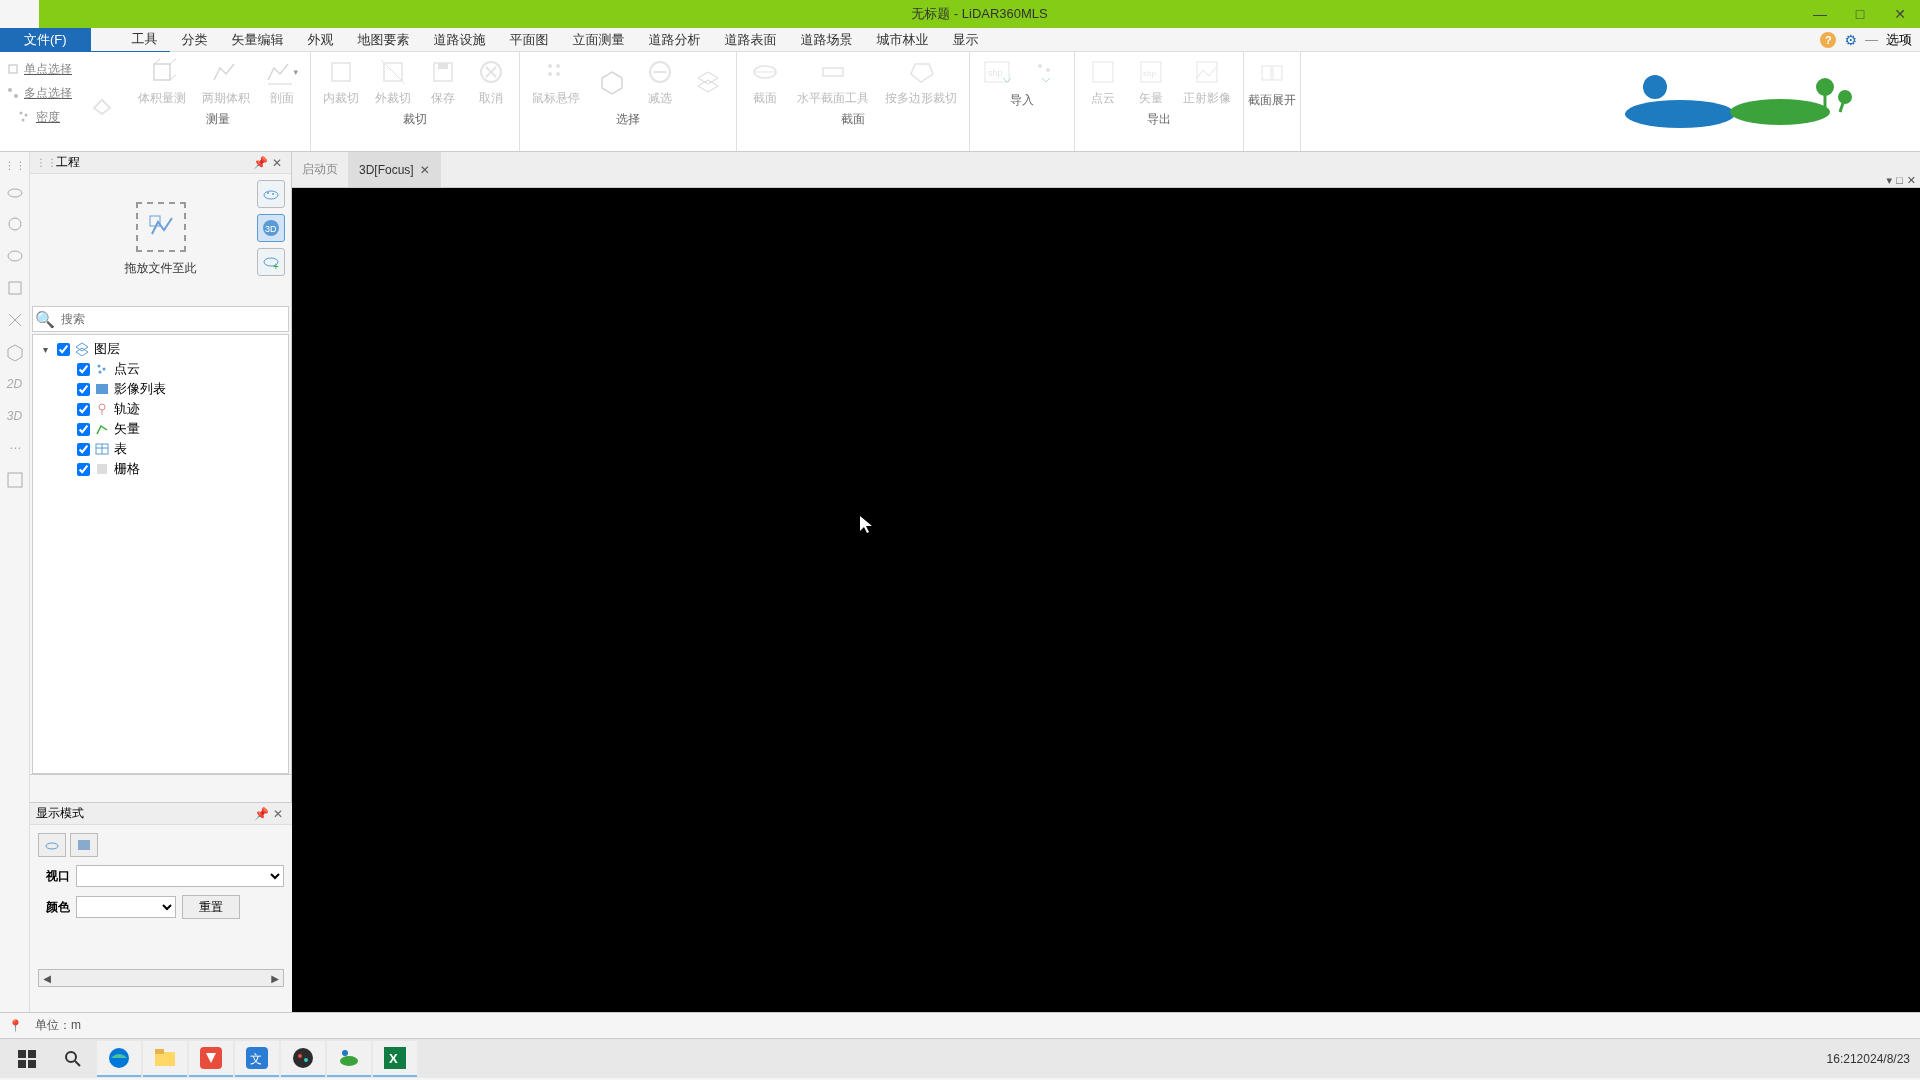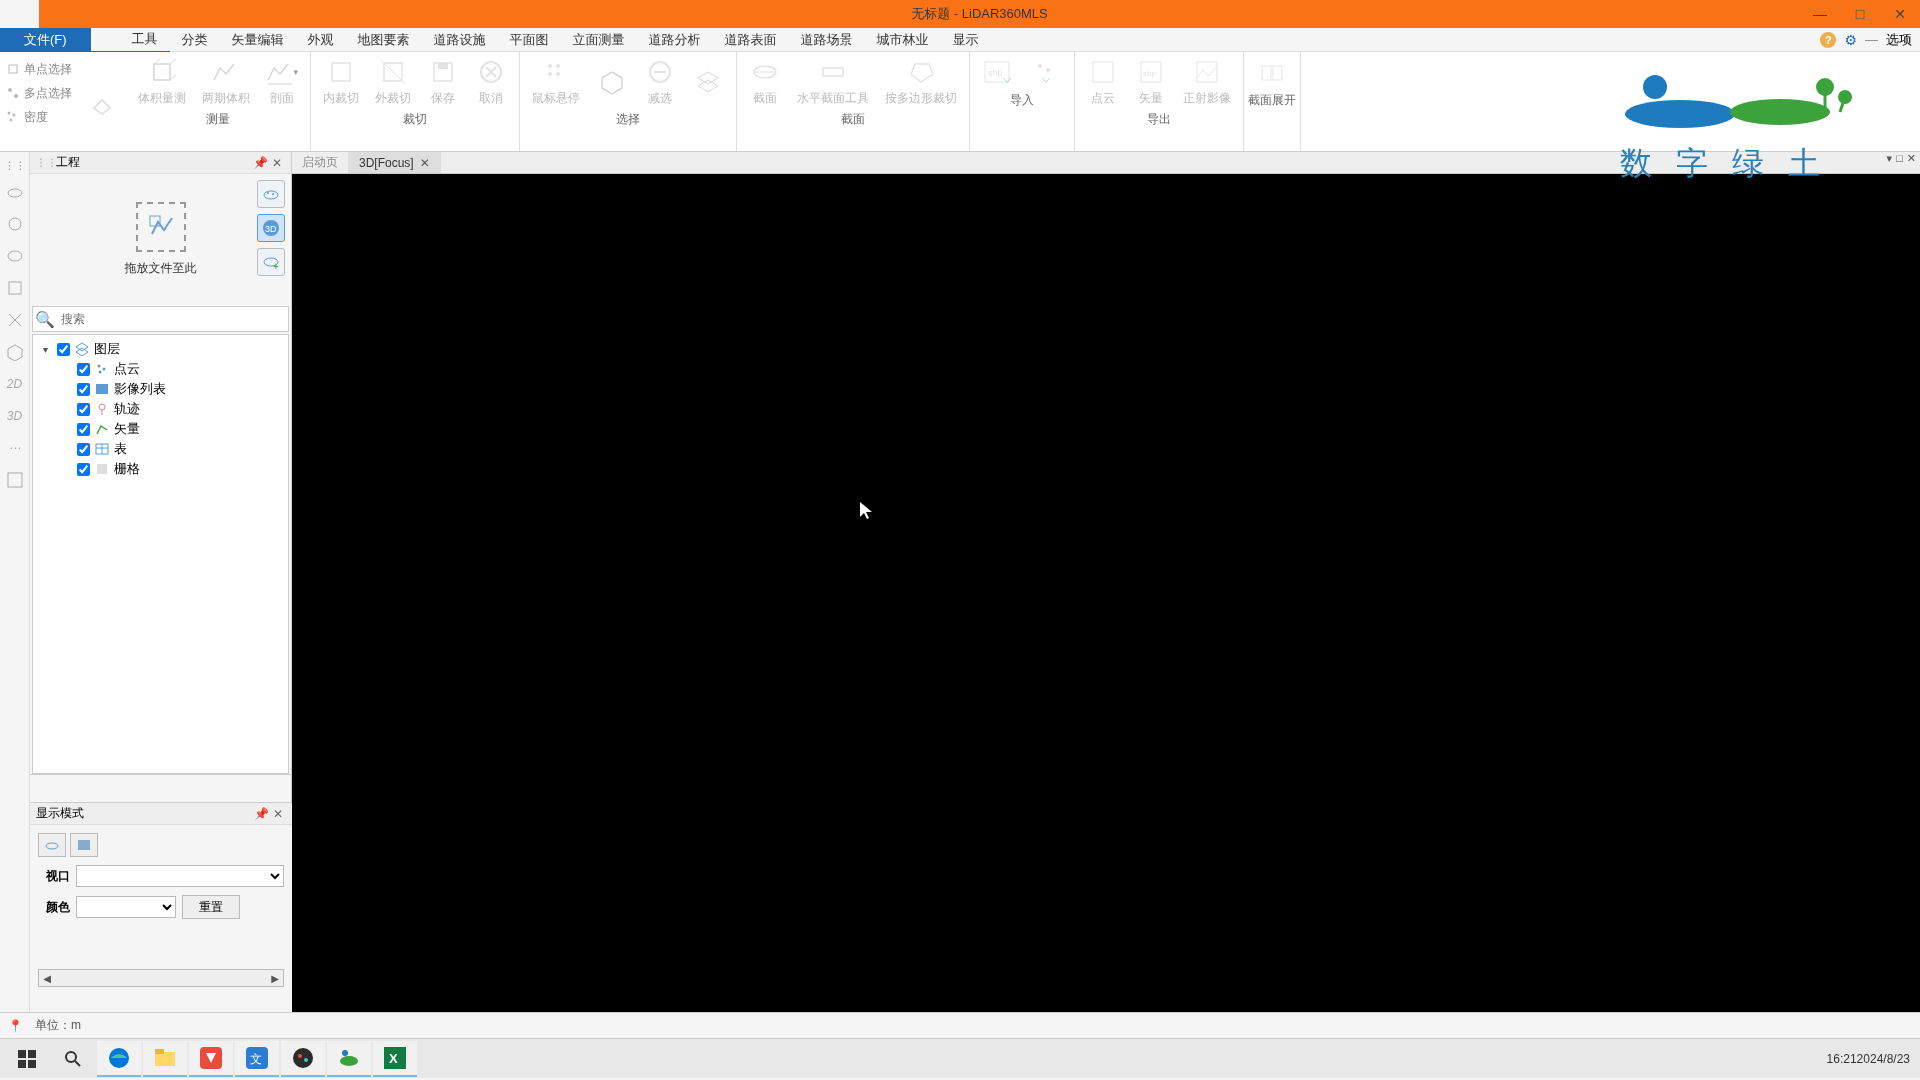--- a/index.html
+++ b/index.html
@@ -1,35 +1,35 @@
 <!DOCTYPE html>
 <html><head>
 <meta charset="utf-8">
 <style>
 * { margin: 0; padding: 0; box-sizing: border-box; font-family: "Microsoft YaHei", sans-serif; }
 body { width: 1920px; height: 1080px; overflow: hidden; background: #f5f5f5; position: relative; }
 
 
-.titlebar { height: 28px; background: #f97316; display: flex; align-items: center; position: relative; margin-left: 39px; }
+.titlebar { height: 28px; background: #84cc16; display: flex; align-items: center; position: relative; margin-left: 39px; }
 .titlebar-title { position: absolute; left: 50%; transform: translateX(-50%); font-size: 13px; color: #333; }
 .titlebar-controls { position: absolute; right: 0; display: flex; }
 .titlebar-btn { width: 40px; height: 28px; display: flex; align-items: center; justify-content: center; font-size: 14px; color: #444; }
 
 
 .menubar { height: 24px; background: #f5f5f5; display: flex; align-items: center; border-bottom: 1px solid #ddd; }
 .menu-file { background: #1e6bb8; color: white; padding: 3px 24px; font-size: 13px; }
 .menu-item { padding: 3px 12px; font-size: 13px; color: #333; }
 .menu-item.active { border-bottom: 2px solid #1e6bb8; padding-left: 41px; }
 .menubar-right { margin-left: auto; display: flex; align-items: center; gap: 8px; padding-right: 8px; font-size: 13px; }
 .icon-help { width: 16px; height: 16px; border-radius: 50%; background: #f0ad4e; color: white; display: flex; align-items: center; justify-content: center; font-size: 11px; font-weight: bold; }
 .icon-gear { color: #1e6bb8; font-size: 14px; }
 
 
 .ribbon { height: 100px; background: white; border-bottom: 1px solid #ccc; display: flex; position: relative; }
-.ribbon-col { display: flex; flex-direction: column; justify-content: flex-start; padding: 4px 6px; font-size: 12px; color: #555; }
+.ribbon-col { display: flex; flex-direction: column; align-items: center; justify-content: flex-start; padding: 4px 6px; font-size: 12px; color: #555; text-decoration: underline; }
 .ribbon-col.narrow { gap: 2px; }
 .ribbon-small-item { display: flex; align-items: center; gap: 4px; font-size: 12px; color: #888; height: 22px; }
 .ribbon-group { display: flex; flex-direction: column; align-items: center; border-right: 1px solid #e0e0e0; padding: 2px 4px; }
 .ribbon-group-items { display: flex; }
 .ribbon-group-label { font-size: 12px; color: #666; padding: 2px 0; }
 .ribbon-btn { display: flex; flex-direction: column; align-items: center; justify-content: center; padding: 2px 8px; gap: 2px; }
 .ribbon-icon { width: 32px; height: 32px; display: flex; align-items: center; justify-content: center; }
 .ribbon-btn-label { font-size: 12px; color: #555; white-space: nowrap; }
 .ribbon-btn.disabled .ribbon-btn-label { color: #bbb; }
 .ribbon-btn.disabled svg { opacity: 0.4; }
@@ -81,21 +81,21 @@
 .form-row { display: flex; align-items: center; gap: 6px; margin-bottom: 8px; }
 .form-label { width: 32px; text-align: right; font-weight: bold; }
 .form-select { flex: 1; height: 22px; border: 1px solid #bbb; background: white; }
 .form-btn { height: 24px; padding: 0 16px; border: 1px solid #bbb; background: #eee; font-size: 12px; }
 .hscroll { height: 18px; border: 1px solid #bbb; background: #eee; display: flex; align-items: center; margin-top: 50px; }
 .hscroll-arrow { width: 16px; text-align: center; font-size: 10px; color: #555; }
 .hscroll-track { flex: 1; }
 
 
 .view-area { flex: 1; display: flex; flex-direction: column; }
-.view-tabs { height: 22px; background: #eee; display: flex; align-items: flex-start; border-bottom: 1px solid #ccc; position: relative; }
+.view-tabs { height: 36px; background: #eee; display: flex; align-items: flex-end; border-bottom: 1px solid #ccc; position: relative; }
 .view-tab { padding: 2px 10px; font-size: 12px; color: #888; display: flex; align-items: center; gap: 6px; border-right: 1px solid #ddd; height: 100%; }
 .view-tab.active { color: #333; background: #ddd; }
 .view-tab-close { font-size: 12px; color: #555; }
 .view-tab-right { position: absolute; right: 4px; display: flex; gap: 4px; font-size: 11px; color: #555; }
 .viewport { flex: 1; background: black; position: relative; }
 .cursor-arrow { position: absolute; left: 568px; top: 328px; color: white; font-size: 16px; pointer-events: none; }
 
 
 .statusbar { height: 26px; background: #f5f5f5; border-top: 1px solid #ccc; display: flex; align-items: center; padding: 0 8px; font-size: 12px; color: #555; gap: 12px; }
 .status-pin { color: #1e6bb8; }
@@ -399,21 +399,20 @@
   <div class="logo-area">
     <svg class="logo-svg" viewBox="0 0 280 80">
       <circle cx="35" cy="25" r="12" fill="#1e7bbf"></circle>
       <ellipse cx="60" cy="52" rx="55" ry="14" fill="#1e7bbf"></ellipse>
       <ellipse cx="160" cy="50" rx="50" ry="13" fill="#3ca23c"></ellipse>
       <circle cx="205" cy="25" r="9" fill="#3ca23c"></circle>
       <circle cx="225" cy="35" r="7" fill="#3ca23c"></circle>
       <line x1="205" y1="25" x2="205" y2="50" stroke="#3ca23c" stroke-width="3"></line>
       <line x1="225" y1="35" x2="220" y2="50" stroke="#3ca23c" stroke-width="3"></line>
     </svg>
-    <div class="logo-text">数字绿土</div>
   </div>
 </div>
 
 <div class="main">
 
   <div class="vtoolbar">
     <div class="dots-grip">⋮⋮</div>
     <div class="vtool-icon">
         <svg width="18" height="18">
           <ellipse cx="9" cy="10" rx="7" ry="4" fill="none" stroke="#aaa"></ellipse>

